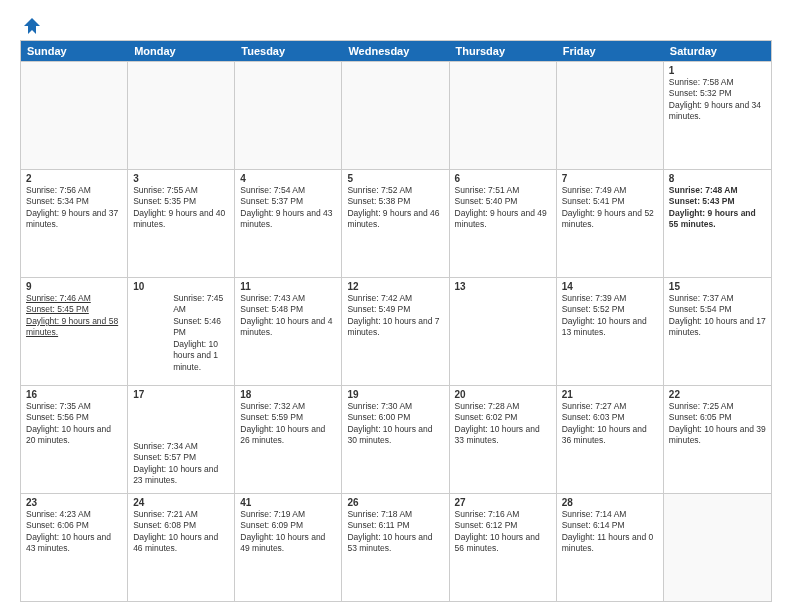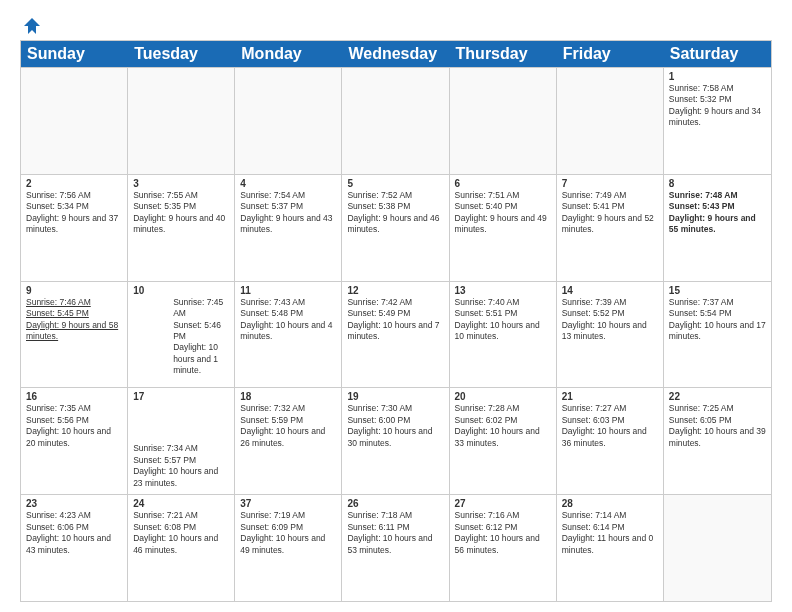--- a/index.html
+++ b/index.html
@@ -48,21 +48,21 @@
       flex-direction: column;
       border: 1px solid #ccc;
     }
     .cal-header {
       display: grid;
       grid-template-columns: repeat(7, 1fr);
       background: #1a6bb5;
     }
     .cal-header-cell {
       color: #fff;
-      font-size: 16px;
+      font-size: 11px;
       font-weight: bold;
       padding: 4px 6px;
       text-align: left;
     }
     .cal-body {
       flex: 1;
       display: flex;
       flex-direction: column;
     }
     .cal-row {
@@ -114,22 +114,22 @@
     </div>
     <div class="title-block">
       <div class="month-title"></div>
       <div class="location"></div>
     </div>
   </div>
 
   <div class="calendar">
     <div class="cal-header">
     <div class="cal-header-cell">Sunday</div>
+        <div class="cal-header-cell">Monday</div>
         <div class="cal-header-cell">Tuesday</div>
-        <div class="cal-header-cell">Monday</div>
         <div class="cal-header-cell">Wednesday</div>
         <div class="cal-header-cell">Thursday</div>
         <div class="cal-header-cell">Friday</div>
         <div class="cal-header-cell">Saturday</div>
       </div>
     <div class="cal-body">
     <div class="cal-row">
           <div class="cal-cell empty"></div>
           <div class="cal-cell empty"></div>
           <div class="cal-cell empty"></div>
@@ -207,23 +207,20 @@
 Daylight: 10 hours and 4 minutes.</div>
           </div>
           <div class="cal-cell">
             <span class="day-num">12</span>
             <div class="day-info" style="white-space: pre-line;">Sunrise: 7:42 AM
 Sunset: 5:49 PM
 Daylight: 10 hours and 7 minutes.</div>
           </div>
           <div class="cal-cell">
             <span class="day-num">13</span>
-            <div class="day-info" style="white-space: pre-line;">Sunrise: 7:40 AM
-Sunset: 5:51 PM
-Daylight: 10 hours and 10 minutes.</div>
           </div>
           <div class="cal-cell">
             <span class="day-num">14</span>
             <div class="day-info" style="white-space: pre-line;">Sunrise: 7:39 AM
 Sunset: 5:52 PM
 Daylight: 10 hours and 13 minutes.</div>
           </div>
           <div class="cal-cell">
             <span class="day-num">15</span>
             <div class="day-info" style="white-space: pre-line;">Sunrise: 7:37 AM
@@ -282,21 +279,21 @@
 Sunset: 6:06 PM
 Daylight: 10 hours and 43 minutes.</div>
           </div>
           <div class="cal-cell">
             <span class="day-num">24</span>
             <div class="day-info" style="white-space: pre-line;">Sunrise: 7:21 AM
 Sunset: 6:08 PM
 Daylight: 10 hours and 46 minutes.</div>
           </div>
           <div class="cal-cell">
-            <span class="day-num">37</span>
+            <span class="day-num">41</span>
             <div class="day-info" style="white-space: pre-line;">Sunrise: 7:19 AM
 Sunset: 6:09 PM
 Daylight: 10 hours and 49 minutes.</div>
           </div>
           <div class="cal-cell">
             <span class="day-num">26</span>
             <div class="day-info" style="white-space: pre-line;">Sunrise: 7:18 AM
 Sunset: 6:11 PM
 Daylight: 10 hours and 53 minutes.</div>
           </div>

